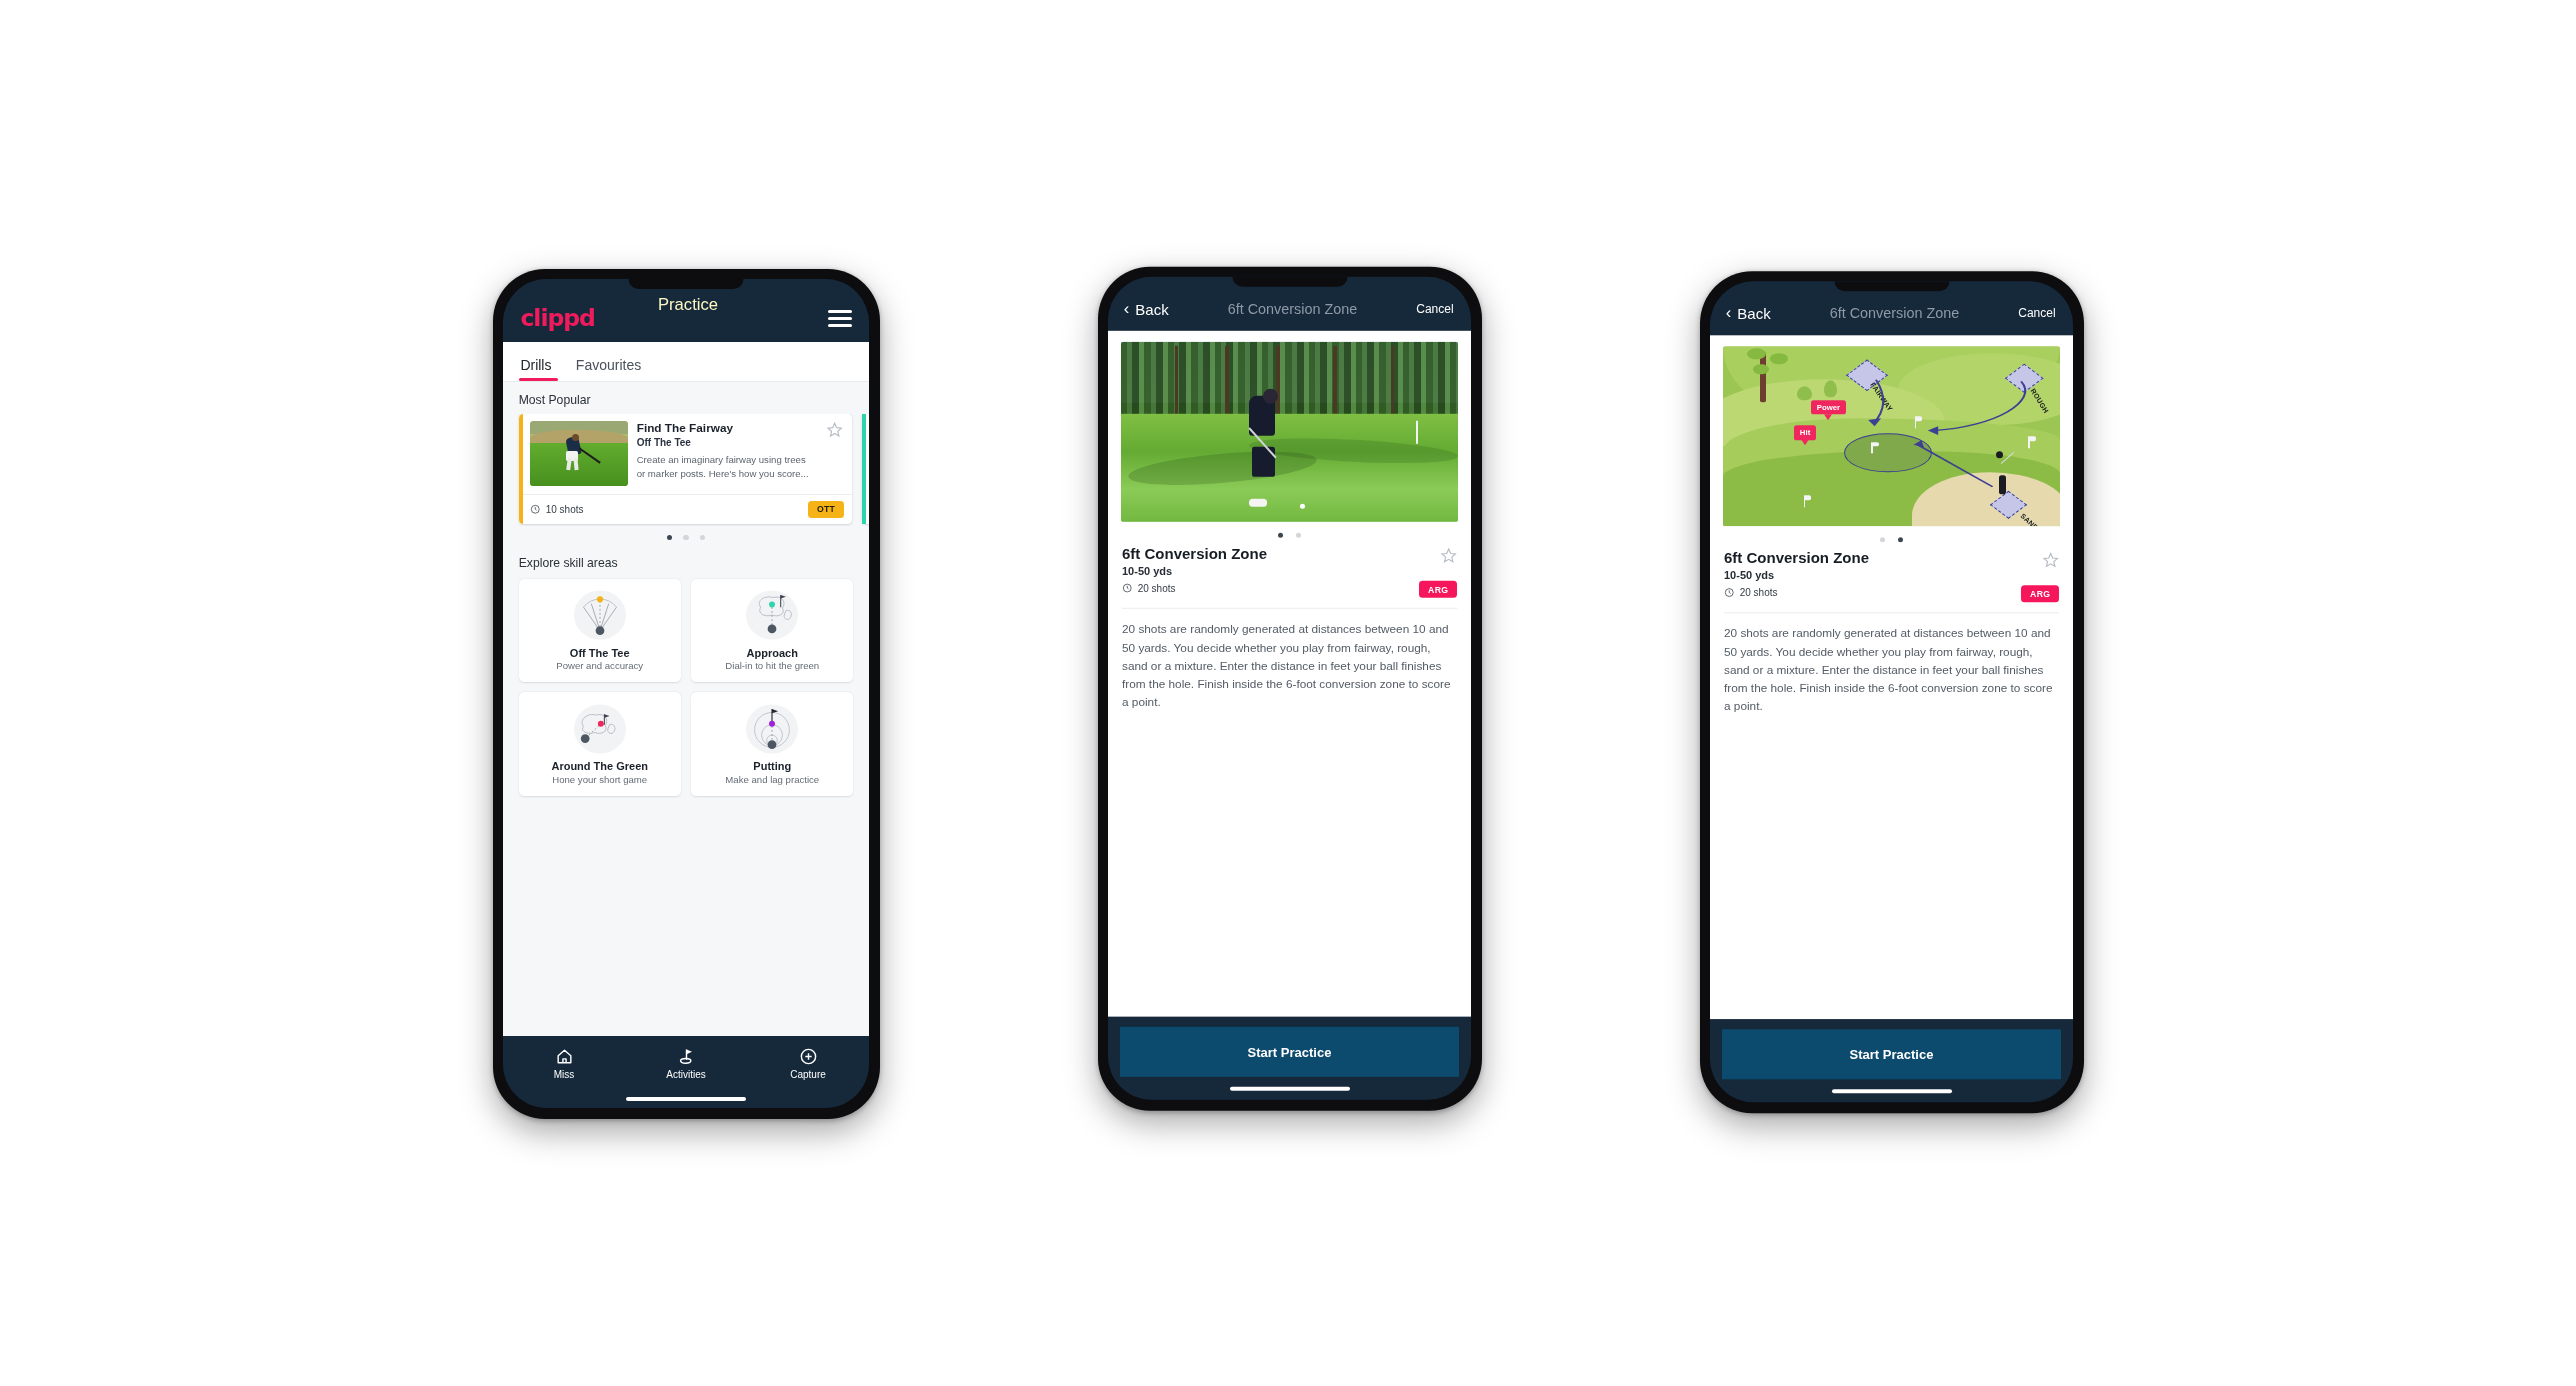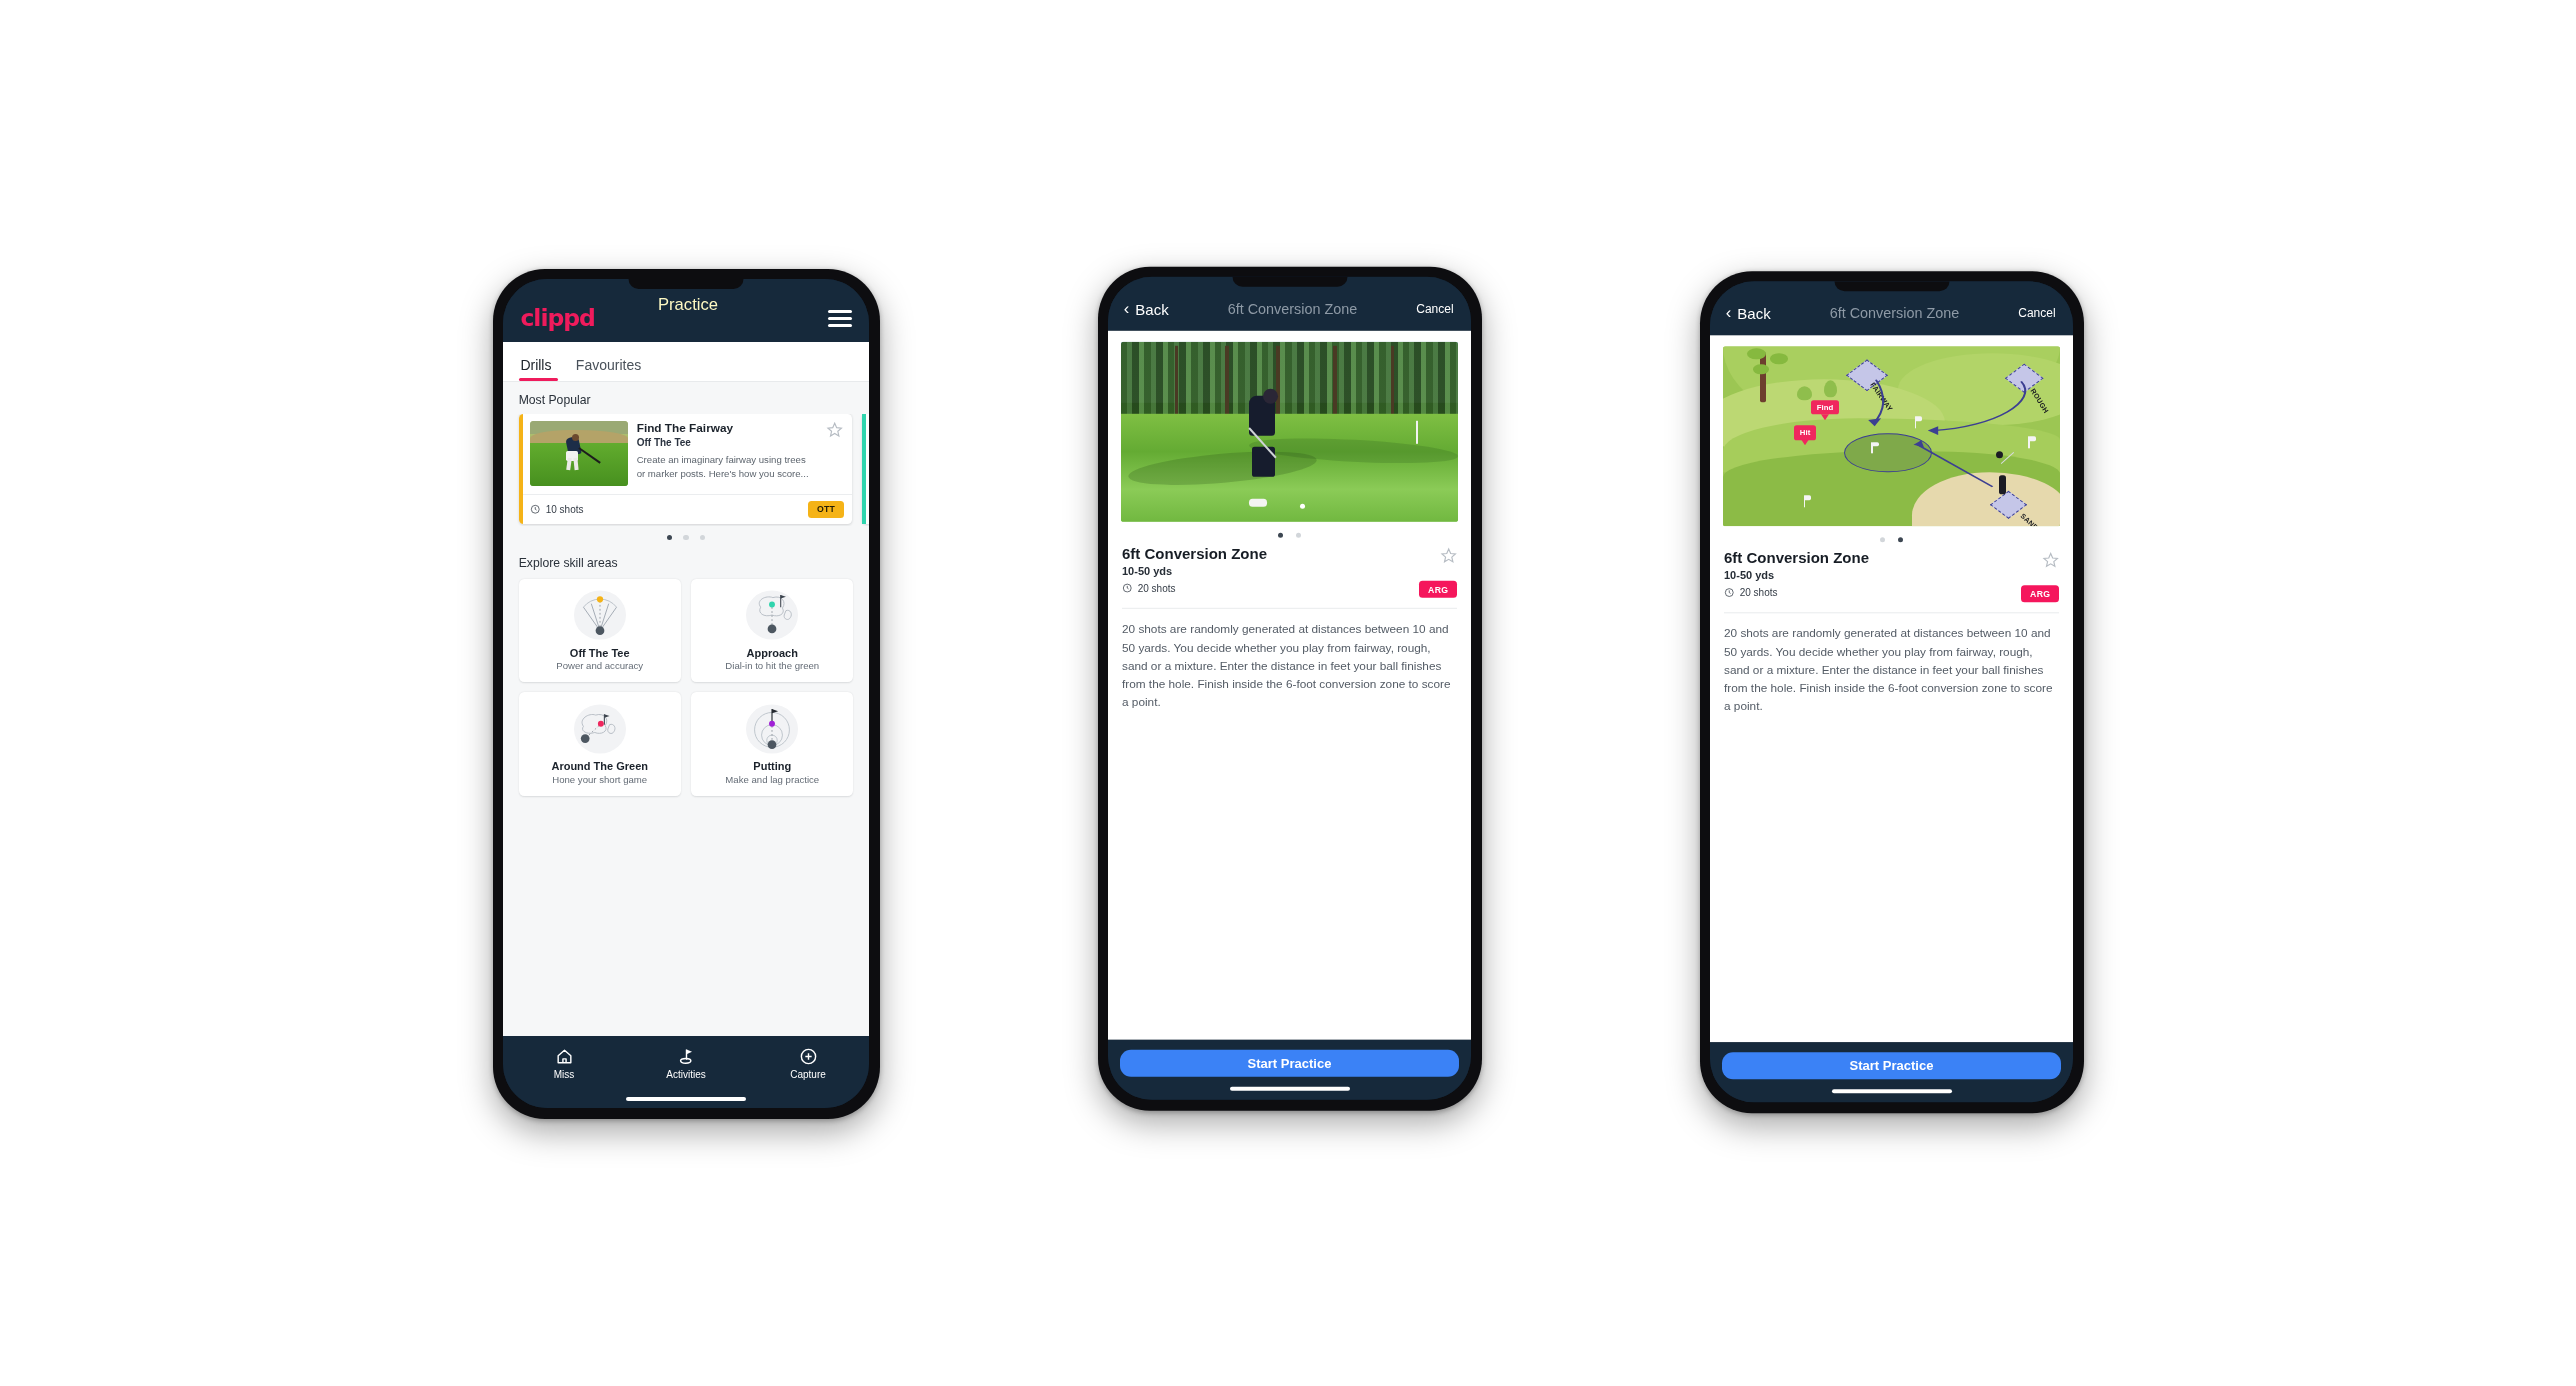--- a/index.html
+++ b/index.html
@@ -408,27 +408,27 @@
     color: #535b65;
   }
   .detail-foot {
     background: #16293b;
     flex: none;
     padding: 9.6px 12.2px 23px 12.2px;
     position: relative;
   }
   .start-btn {
     width: 100%;
-    height: 27px;
-    background: #3b82f6;
+    height: 50px;
+    background: #0c4a6e;
     color: #ffffff;
     font-size: 13px;
     font-weight: 700;
     border: none;
-    border-radius: 11px;
+    border-radius: 0;
     cursor: pointer;
     font-family: "Liberation Sans", sans-serif;
   }
   .detail-foot .home-ind { bottom: 8.7px; }
 </style>
 </head>
 <body>
 
 <div class="stage">
 
@@ -736,21 +736,21 @@
 
             <svg class="arrows" viewBox="0 0 260 205" preserveAspectRatio="none" fill="none" stroke="#3c3f92" stroke-width="1.6">
               <path d="M118 38 C126 56 126 72 116 88"></path>
               <path d="M112 84 L117 91 L122 82" fill="#3c3f92" stroke="none"></path>
               <path d="M230 40 C244 62 210 92 162 96"></path>
               <path d="M166 91 L158 96 L166 101" fill="#3c3f92" stroke="none"></path>
               <path d="M208 160 L150 112"></path>
               <path d="M153 107 L147 112 L155 115" fill="#3c3f92" stroke="none"></path>
             </svg>
 
-            <div class="tag" style="left:26%; top:30%;">Find</div>
+            <div class="tag" style="left:26%; top:30%;">Power</div>
             <div class="tag" style="left:21%; top:44%;">Hit</div>
 
             <div class="swinger-body"></div>
             <div class="swinger-head"></div>
             <div class="swinger-club"></div>
           </div>
         </div>
 
         <div class="detail-dots">
           <span class="dot"></span>

